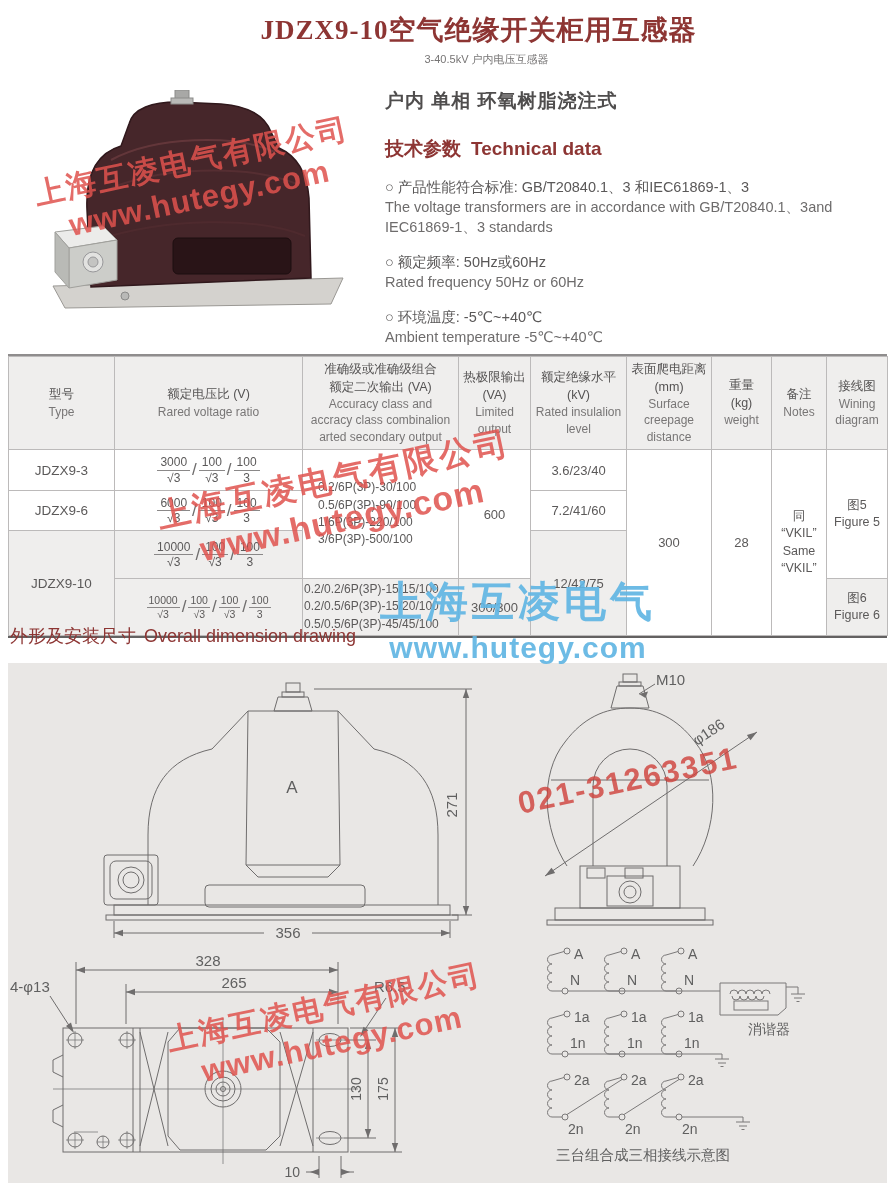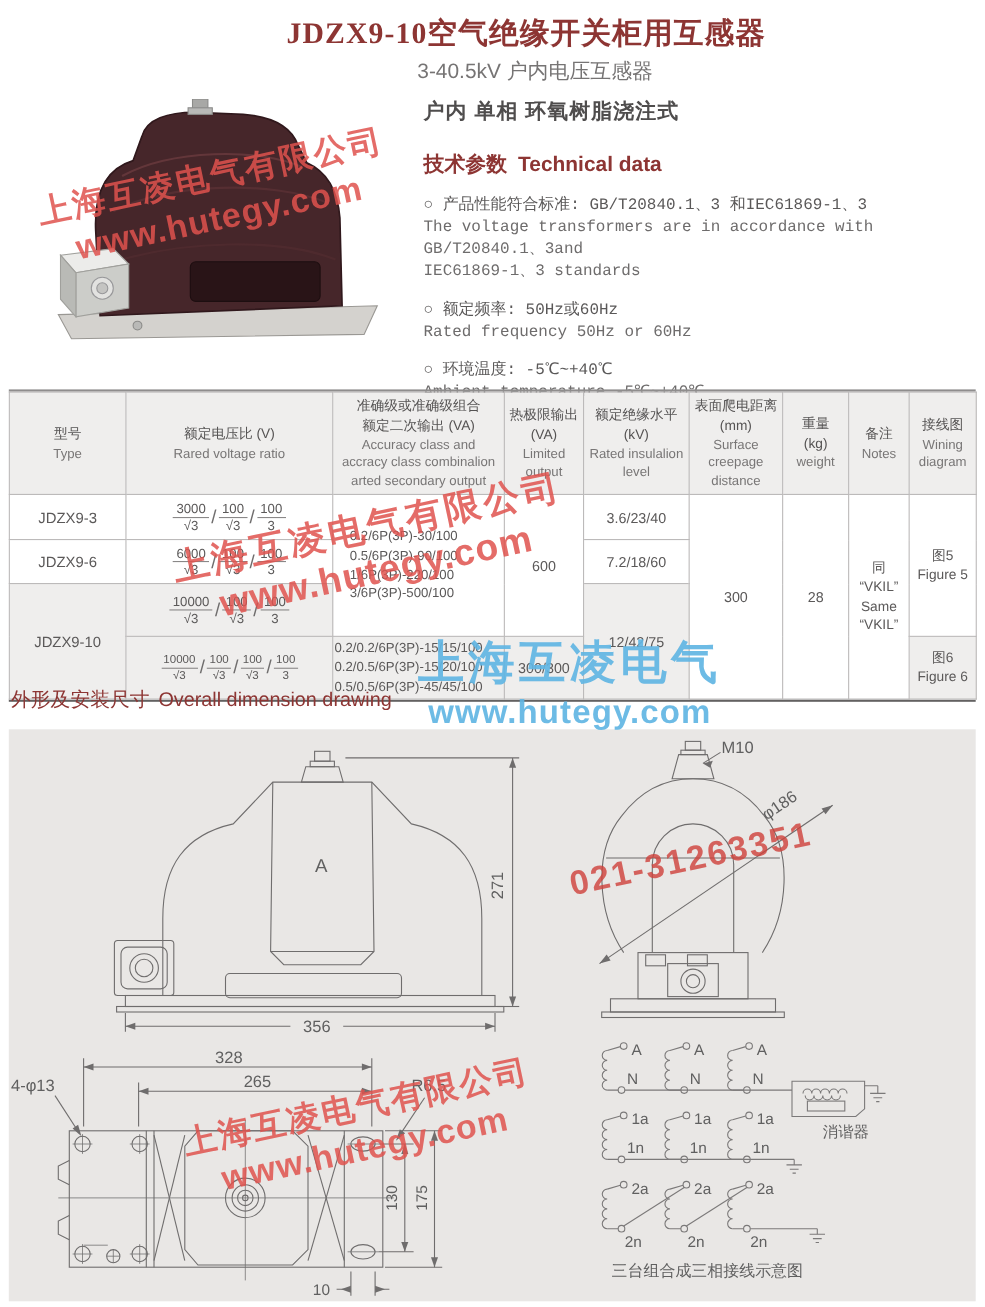--- a/index.html
+++ b/index.html
@@ -4,29 +4,29 @@
 <style>
   html,body{margin:0;padding:0;background:#ffffff;}
   .page{position:relative;width:895px;height:1188px;background:#ffffff;overflow:hidden;
         font-family:"Liberation Sans","DejaVu Sans",sans-serif;color:#595757;}
 
   
   .title-wrap{position:absolute;left:0;top:12px;width:895px;text-align:center;padding-left:62px;box-sizing:border-box;}
   .title{font-size:27px;font-weight:bold;color:#8d3533;letter-spacing:1px;margin-top:26px;}
   .title .model{font-family:"Liberation Serif","DejaVu Serif",serif;}
   .subtitle{position:absolute;left:0;top:52px;width:895px;text-align:center;padding-left:78px;box-sizing:border-box;
-            font-size:19px;color:#767474;}
+            font-size:11px;color:#767474;}
 
   
   .intro{position:absolute;left:385px;top:88px;width:505px;}
   .type-zh{font-size:19px;font-weight:bold;color:#4f4d4d;letter-spacing:1px;}
   .type-en{font-size:14px;color:#6e6c6c;margin-top:3px;}
   .tech-head{margin-top:22px;font-size:19px;font-weight:bold;color:#8d3533;}
   .tech-head .en{margin-left:10px;}
-  .spec-item{margin-top:15px;font-size:14.5px;line-height:1.38;font-family:Liberation Mono, monospace;}
+  .spec-item{margin-top:15px;font-size:14.5px;line-height:1.38;}
   .spec-item .zh{color:#5a5858;}
   .spec-item .en{color:#6e6c6c;}
 
   
   .photo{position:absolute;left:25px;top:90px;width:335px;height:225px;}
 
   
   .tbl-wrap{position:absolute;left:8px;top:354px;width:879px;
             border-top:2px solid #8f8d8d;border-bottom:2px solid #636161;}
   table.spec{border-collapse:collapse;table-layout:fixed;width:879px;font-size:13px;color:#5b5959;}
@@ -245,21 +245,21 @@
                   <span class="fn">100</span>
                   <span class="fd">√3</span>
                 </span>
                 <span class="fs">/</span>
           <span class="frac">
                   <span class="fn">100</span>
                   <span class="fd">3</span>
                 </span>
         </div>
             </td>
-      <td>7.2/18/60</td>
+      <td>7.2/41/60</td>
     </tr>
 
     <tr class="r3">
       <td rowspan="2" class="type-cell shade">JDZX9-10</td>
       <td class="shade">
         <div class="ratio-box">
           <span class="frac">
                   <span class="fn">10000</span>
                   <span class="fd">√3</span>
                 </span>

